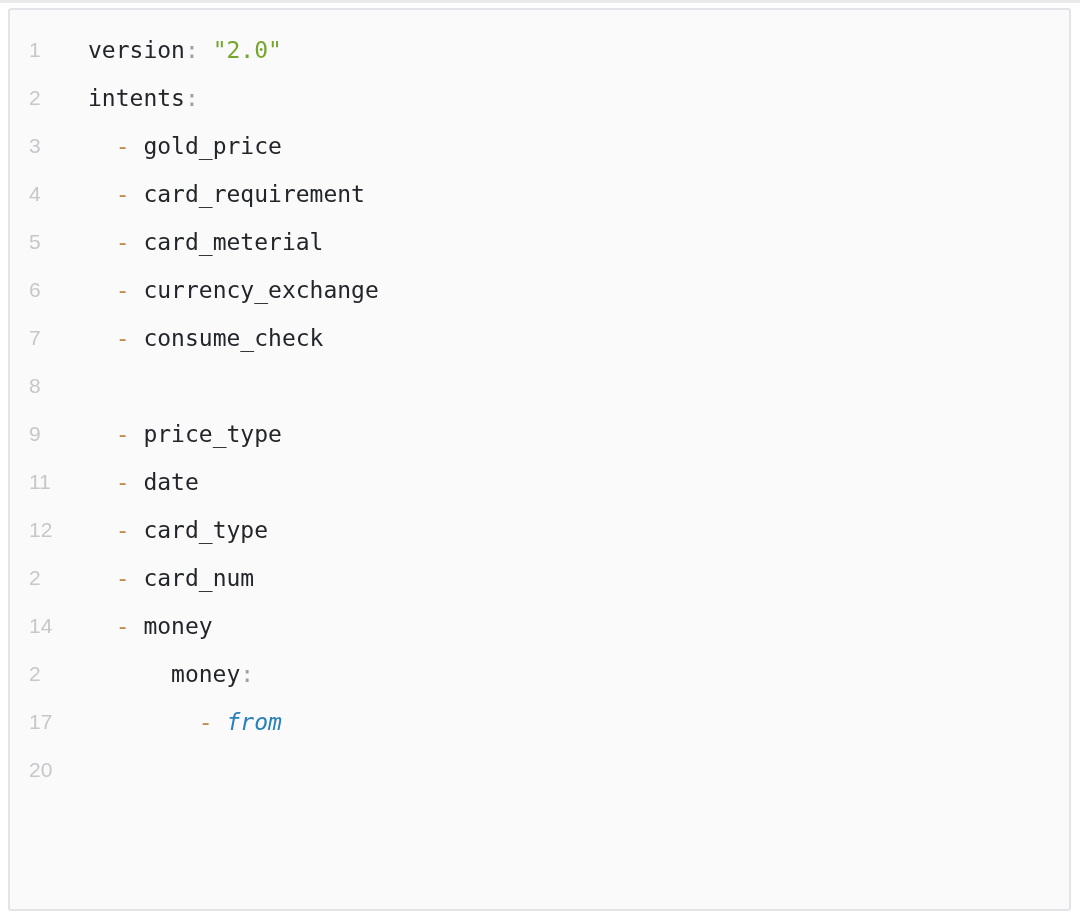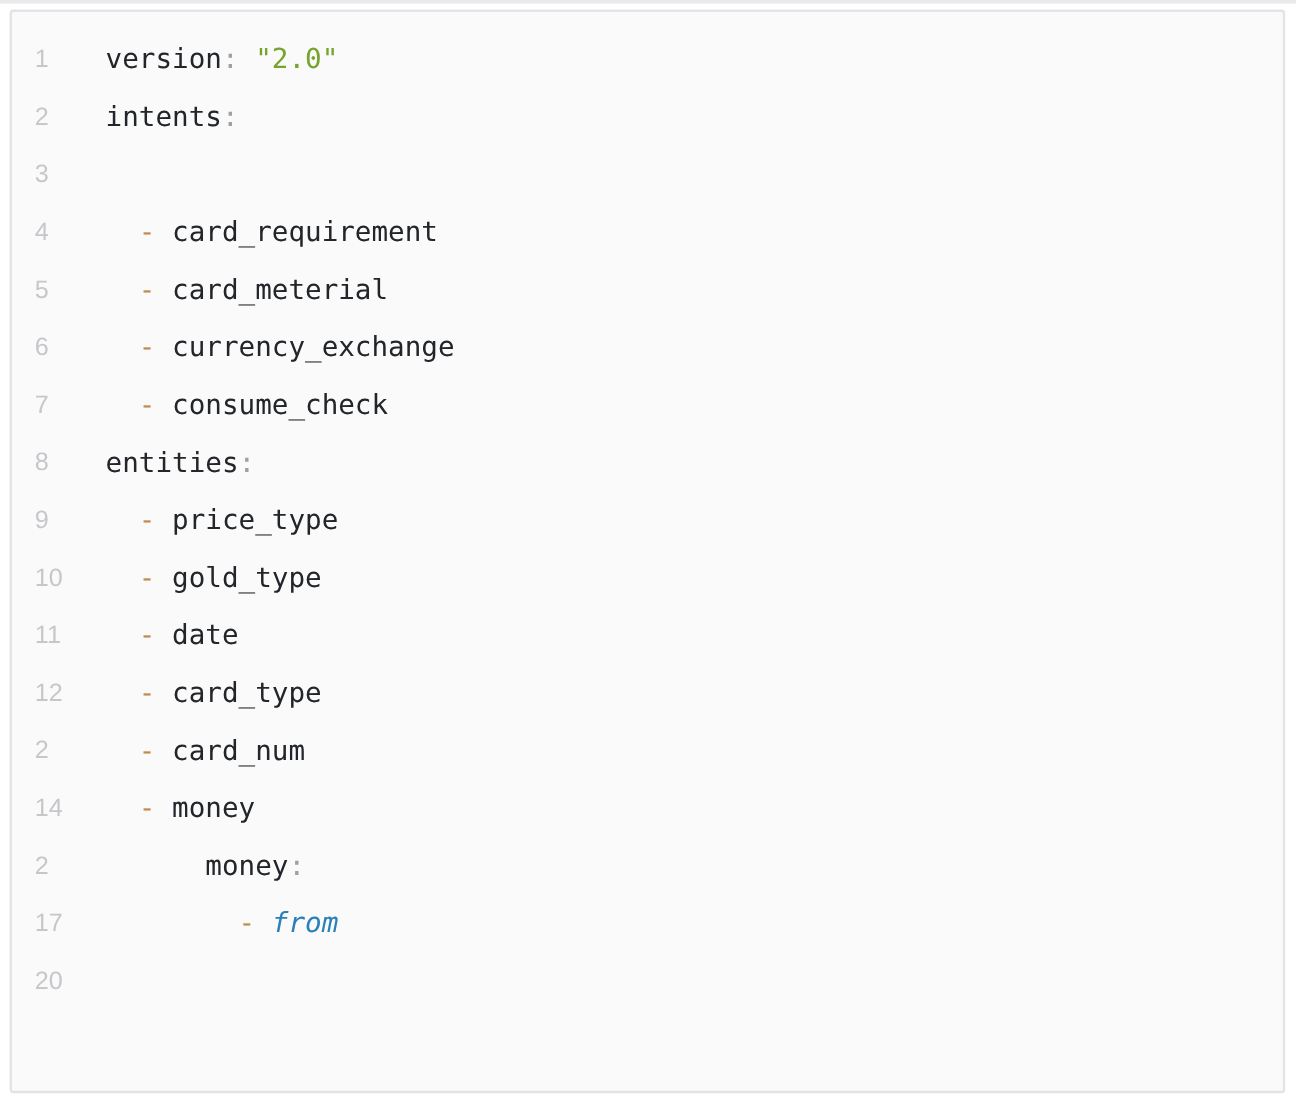--- a/index.html
+++ b/index.html
@@ -71,48 +71,44 @@
       <div class="line">
         <span class="ln">1</span>
         <span class="code"><span class="tok-text">version</span><span class="tok-punct">:</span><span class="tok-text"> </span><span class="tok-string">"2.0"</span></span>
       </div>
       <div class="line">
         <span class="ln">2</span>
         <span class="code"><span class="tok-text">intents</span><span class="tok-punct">:</span></span>
       </div>
       <div class="line">
         <span class="ln">3</span>
+        <span class="code"><span class="tok-text">  </span><span class="tok-dash">-</span><span class="tok-text"> gold_price</span></span>
       </div>
       <div class="line">
         <span class="ln">4</span>
         <span class="code"><span class="tok-text">  </span><span class="tok-dash">-</span><span class="tok-text"> card_requirement</span></span>
       </div>
       <div class="line">
         <span class="ln">5</span>
         <span class="code"><span class="tok-text">  </span><span class="tok-dash">-</span><span class="tok-text"> card_meterial</span></span>
       </div>
       <div class="line">
         <span class="ln">6</span>
         <span class="code"><span class="tok-text">  </span><span class="tok-dash">-</span><span class="tok-text"> currency_exchange</span></span>
       </div>
       <div class="line">
         <span class="ln">7</span>
         <span class="code"><span class="tok-text">  </span><span class="tok-dash">-</span><span class="tok-text"> consume_check</span></span>
       </div>
       <div class="line">
         <span class="ln">8</span>
-        <span class="code"><span class="tok-text">entities</span><span class="tok-punct">:</span></span>
       </div>
       <div class="line">
         <span class="ln">9</span>
         <span class="code"><span class="tok-text">  </span><span class="tok-dash">-</span><span class="tok-text"> price_type</span></span>
-      </div>
-      <div class="line">
-        <span class="ln">10</span>
-        <span class="code"><span class="tok-text">  </span><span class="tok-dash">-</span><span class="tok-text"> gold_type</span></span>
       </div>
       <div class="line">
         <span class="ln">11</span>
         <span class="code"><span class="tok-text">  </span><span class="tok-dash">-</span><span class="tok-text"> date</span></span>
       </div>
       <div class="line">
         <span class="ln">12</span>
         <span class="code"><span class="tok-text">  </span><span class="tok-dash">-</span><span class="tok-text"> card_type</span></span>
       </div>
       <div class="line">

